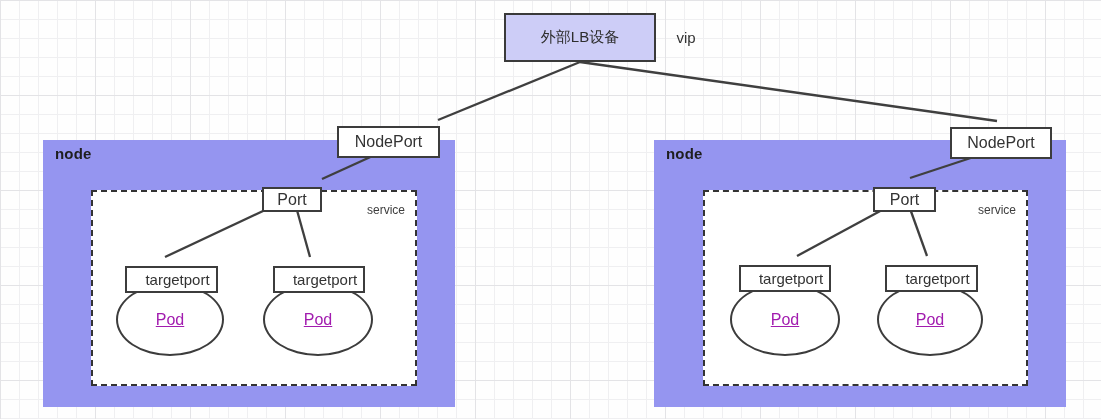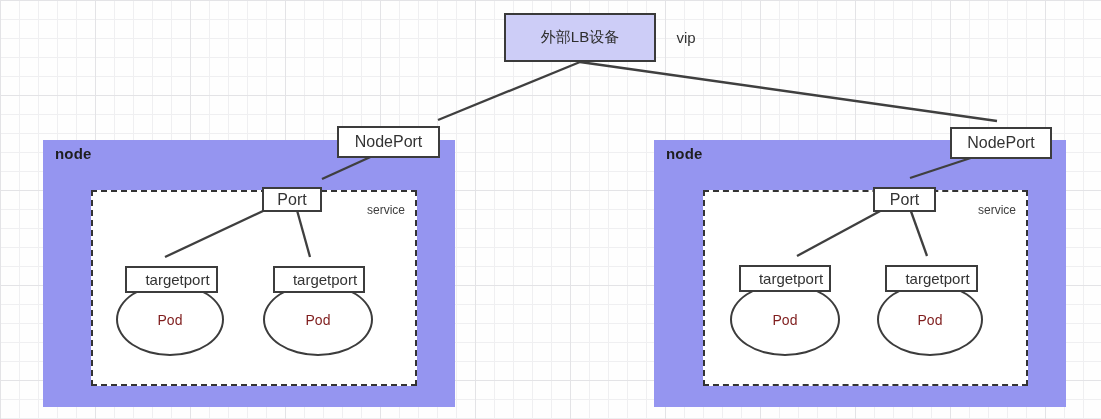--- a/index.html
+++ b/index.html
@@ -78,23 +78,24 @@
     color: #2e2e2e;
     z-index: 5;
   }
   .pod-ellipse {
     background: #ffffff;
     border: 2px solid #3c3c3c;
     border-radius: 50%;
     display: flex;
     align-items: center;
     justify-content: center;
-    font-size: 14px;
-    color: #7f1d1d;
+    font-size: 16px;
+    color: #a21caf;
     z-index: 4;
+    text-decoration: underline;
   }
   .vip-label {
     font-size: 15px;
     color: #333333;
     z-index: 5;
     text-align: center;
     width: 48px;
   }
 </style>
 </head>

